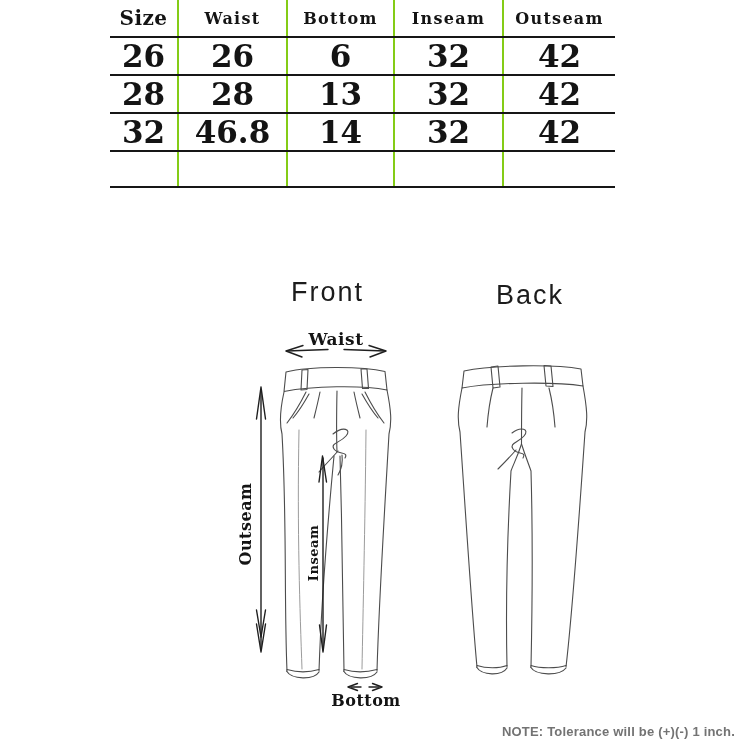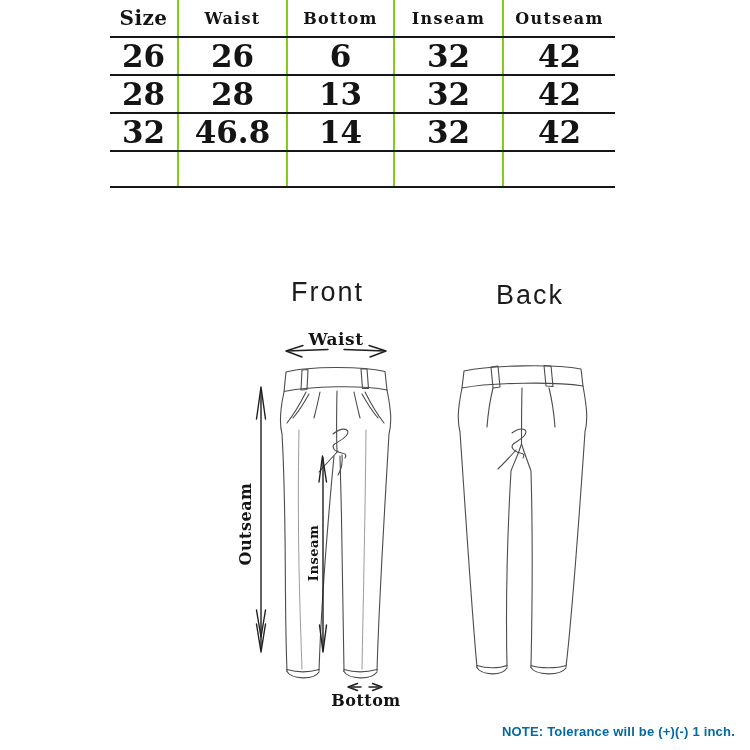--- a/index.html
+++ b/index.html
@@ -32,21 +32,21 @@
     position:absolute;font-family:"Liberation Sans","DejaVu Sans",sans-serif;
     font-size:27px;letter-spacing:2px;color:#1c1c1c;white-space:nowrap;
   }
   #front-label{left:291px;top:265px;margin-top:12px;}
   #back-label{left:496px;top:280px;}
 
   
   .note{
     position:absolute;right:15px;top:724px;
     font-family:"Liberation Sans","DejaVu Sans",sans-serif;
-    font-size:13px;font-weight:bold;color:#0369a1;letter-spacing:0.2px;white-space:nowrap;
+    font-size:13px;font-weight:bold;color:#737373;letter-spacing:0.2px;white-space:nowrap;
   }
 
   svg.diagram{position:absolute;left:0;top:0;}
   svg text{font-family:"DejaVu Serif",serif;font-weight:bold;fill:#141414;}
 </style>
 </head>
 <body>
 
 <div class="stage">
 

